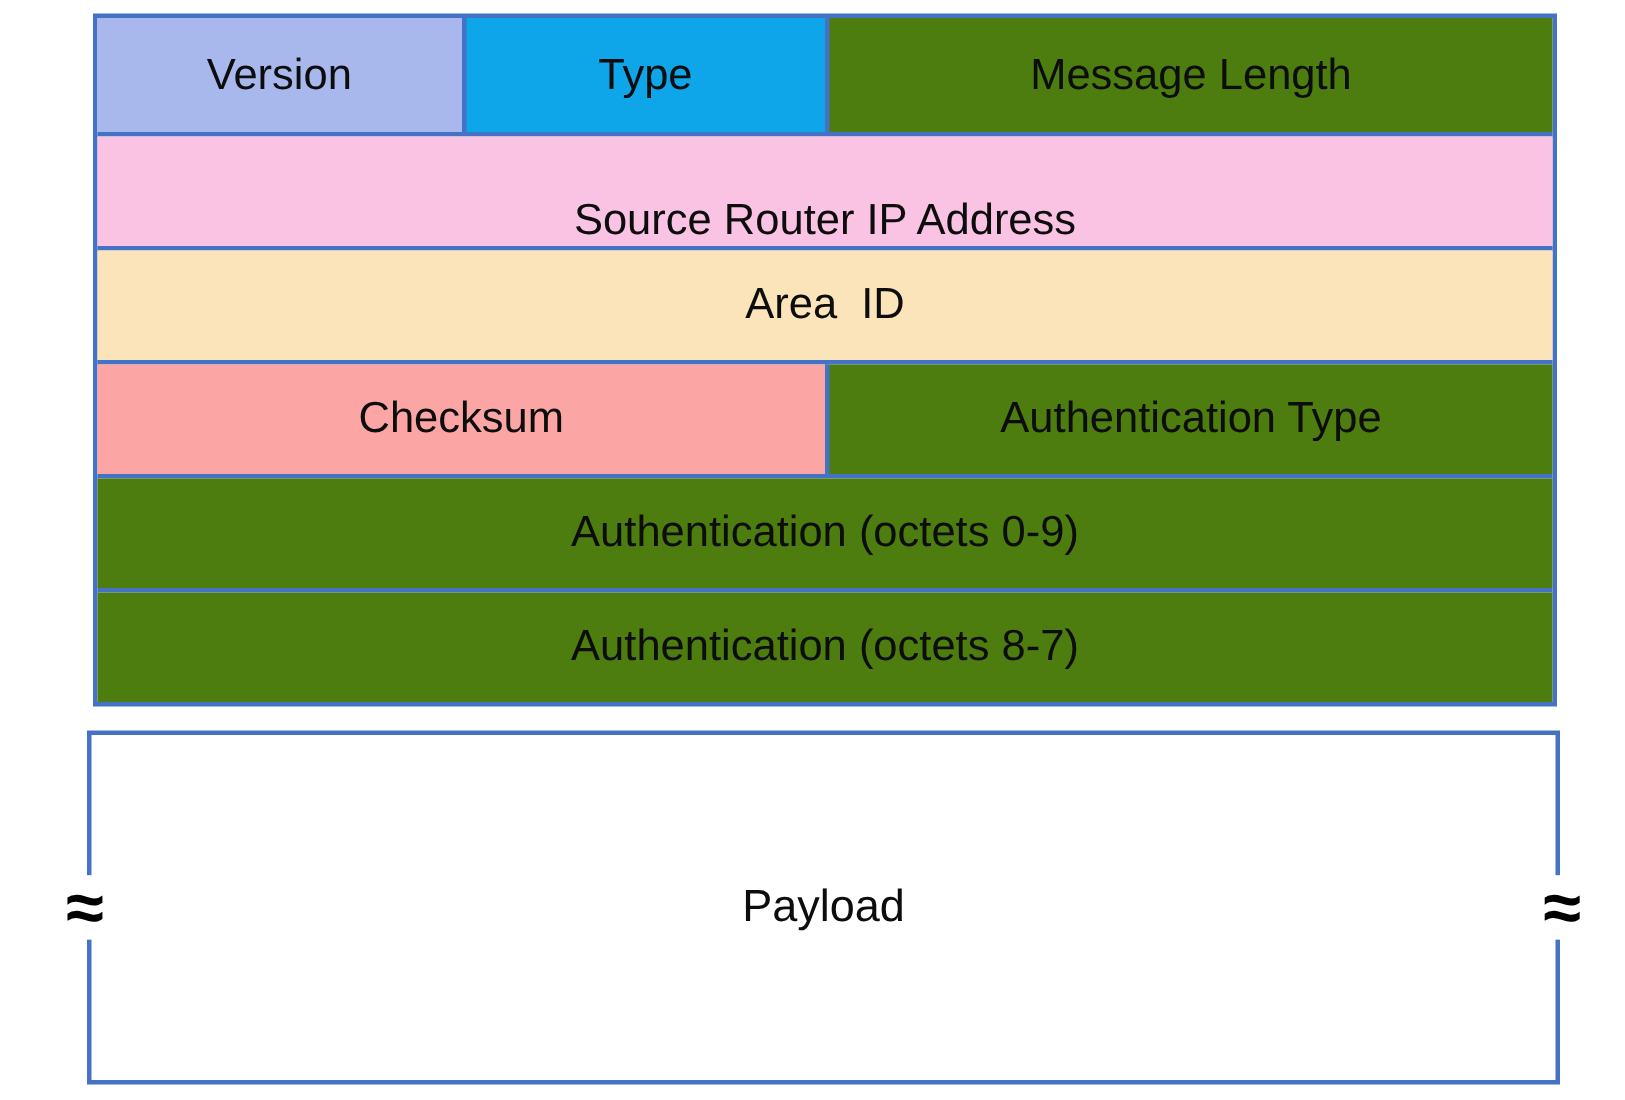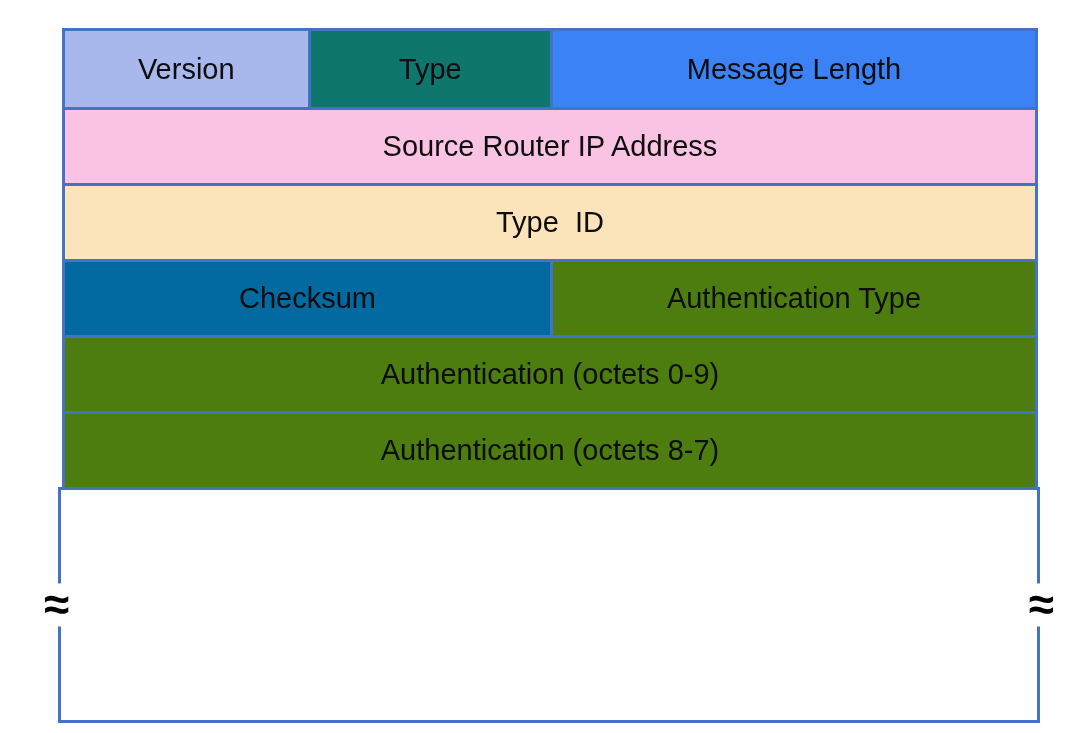--- a/index.html
+++ b/index.html
@@ -9,21 +9,21 @@
     width: 1083px;
     height: 733px;
     background: #ffffff;
     font-family: "Liberation Sans", sans-serif;
     color: #0d0d0d;
     overflow: hidden;
   }
   .hdr-table {
     position: absolute;
     left: 62px;
-    top: 28px;
+    top: 9px;
     width: 976px;
     border: 3px solid #4472C4;
   }
   .row {
     display: flex;
     height: 76px;
     border-top: 3px solid #4472C4;
   }
   .row:first-child { border-top: 0; }
   .cell {
@@ -33,25 +33,25 @@
     font-size: 29px;
     white-space: pre;
     border-left: 3px solid #4472C4;
     overflow: hidden;
   }
   .cell:first-child { border-left: 0; }
   .w25 { width: 25%; }
   .w50 { width: 50%; }
   .w100 { width: 100%; }
   .fill-version  { background: #A9B8EC; }
-  .fill-type     { background: #0f766e; }
-  .fill-msglen   { background: #3b82f6; }
-  .fill-srcip    { background: #FAC2E3; }
+  .fill-type     { background: #0ea5e9; }
+  .fill-msglen   { background: #4d7c0f; }
+  .fill-srcip    { background: #FAC2E3; align-items: flex-end; }
   .fill-areaid   { background: #FBE3BA; }
-  .fill-checksum { background: #0369a1; }
+  .fill-checksum { background: #fca5a5; }
   .fill-auth     { background: #4d7c0f; }
   .payload-box {
     position: absolute;
     left: 58px;
     top: 487px;
     width: 982px;
     height: 236px;
     border: 3px solid #4472C4;
     background: #ffffff;
     display: flex;
@@ -93,21 +93,21 @@
     </div>
 
     <div class="row">
       <div class="cell w100 fill-srcip">
         <span>Source Router IP Address</span>
       </div>
     </div>
 
     <div class="row">
       <div class="cell w100 fill-areaid">
-        <span>Type  ID</span>
+        <span>Area  ID</span>
       </div>
     </div>
 
     <div class="row">
       <div class="cell w50 fill-checksum">
         <span>Checksum</span>
       </div>
       <div class="cell w50 fill-auth">
         <span>Authentication Type</span>
       </div>
@@ -122,16 +122,17 @@
     <div class="row">
       <div class="cell w100 fill-auth">
         <span>Authentication (octets 8-7)</span>
       </div>
     </div>
 
   </div>
 
   <div class="payload-box">
     <span class="squiggle left">≈</span>
+    <span>Payload</span>
     <span class="squiggle right">≈</span>
   </div>
 
 </div>
 
 </body></html>

